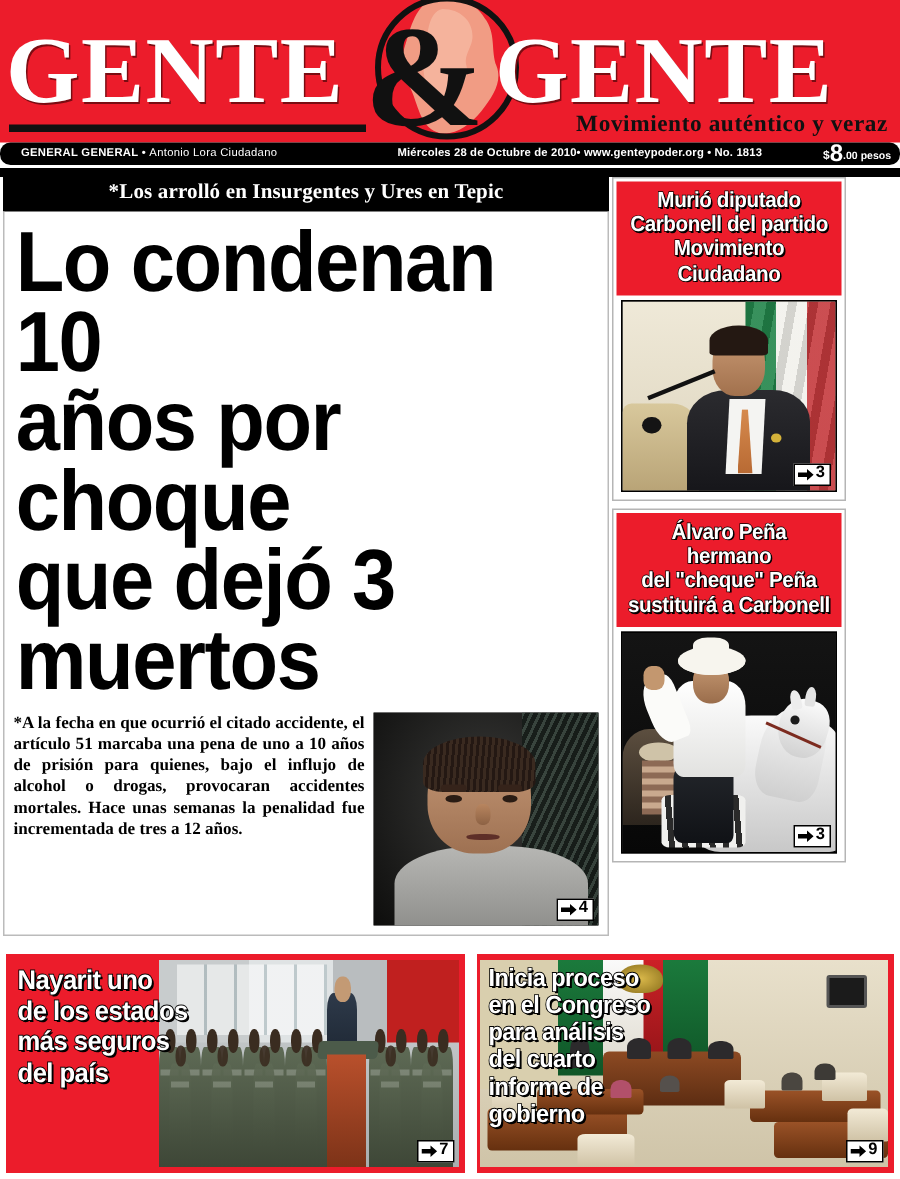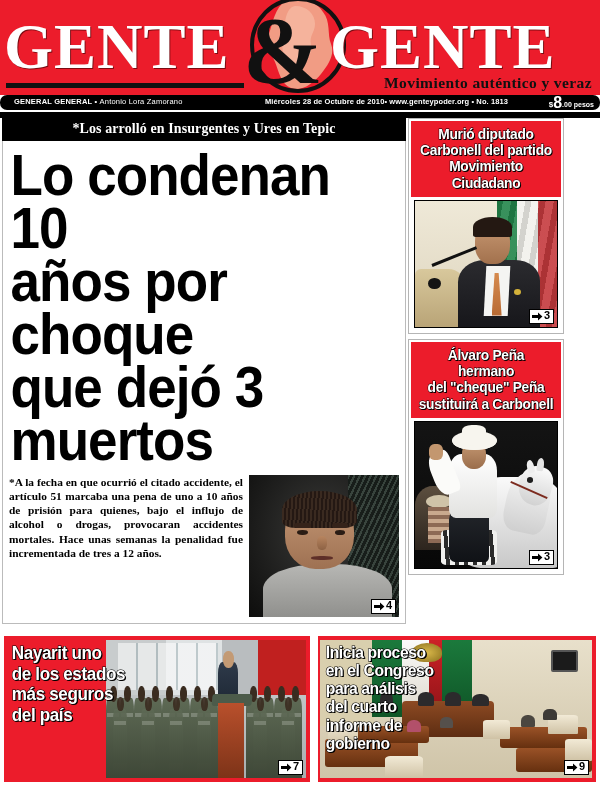--- a/index.html
+++ b/index.html
@@ -391,21 +391,21 @@
       <div class="amp">&amp;</div>
 
       <div class="logo-poder">GENTE</div>
       <div class="rule-left"></div>
       <div class="tagline">Movimiento auténtico y veraz</div>
     </div>
   </div>
 
   <div class="infobar">
     <div class="ib-left">
-      <span>GENERAL GENERAL</span><span> • </span><span class="ib-name">Antonio Lora Zamorano</span>
+      <span>GENERAL GENERAL</span><span> • </span><span class="ib-name">Antonio Lora Ciudadano</span>
     </div>
     <div class="ib-mid">Miércoles 28 de Octubre  de 2010• www.genteypoder.org • No.  1813</div>
     <div class="ib-price">
       <span>$</span><span class="big">8</span><span class="sm">.00</span><span class="sm"> pesos</span>
     </div>
   </div>
   <div class="blackbar"></div>
 
   <div class="content">
 

